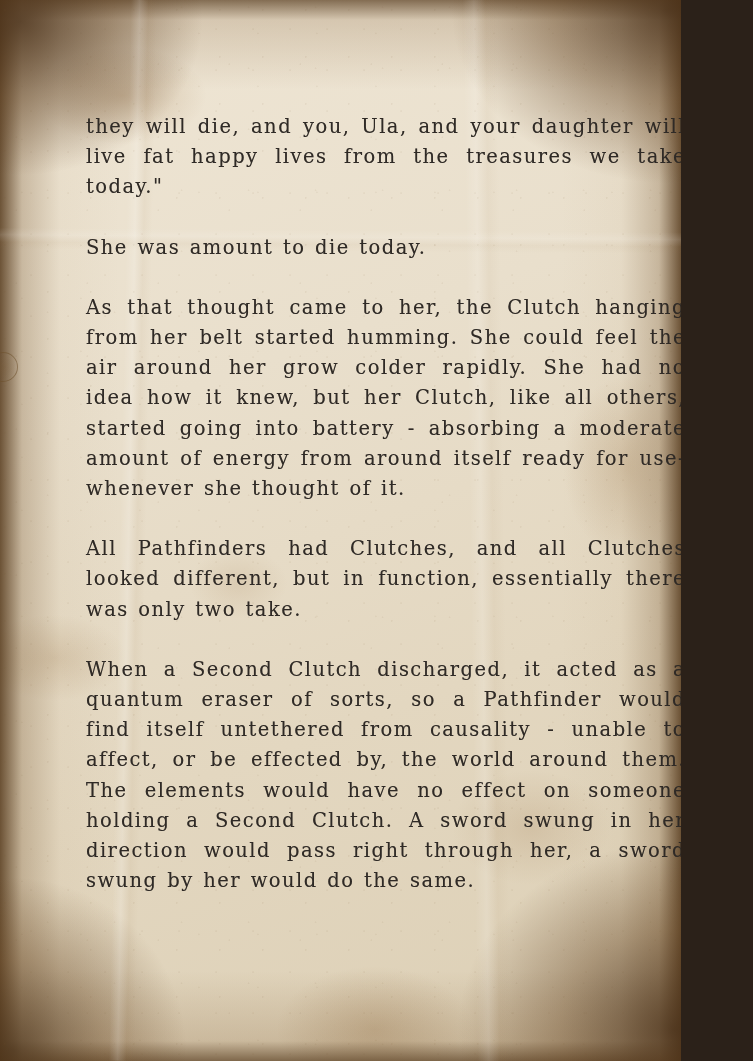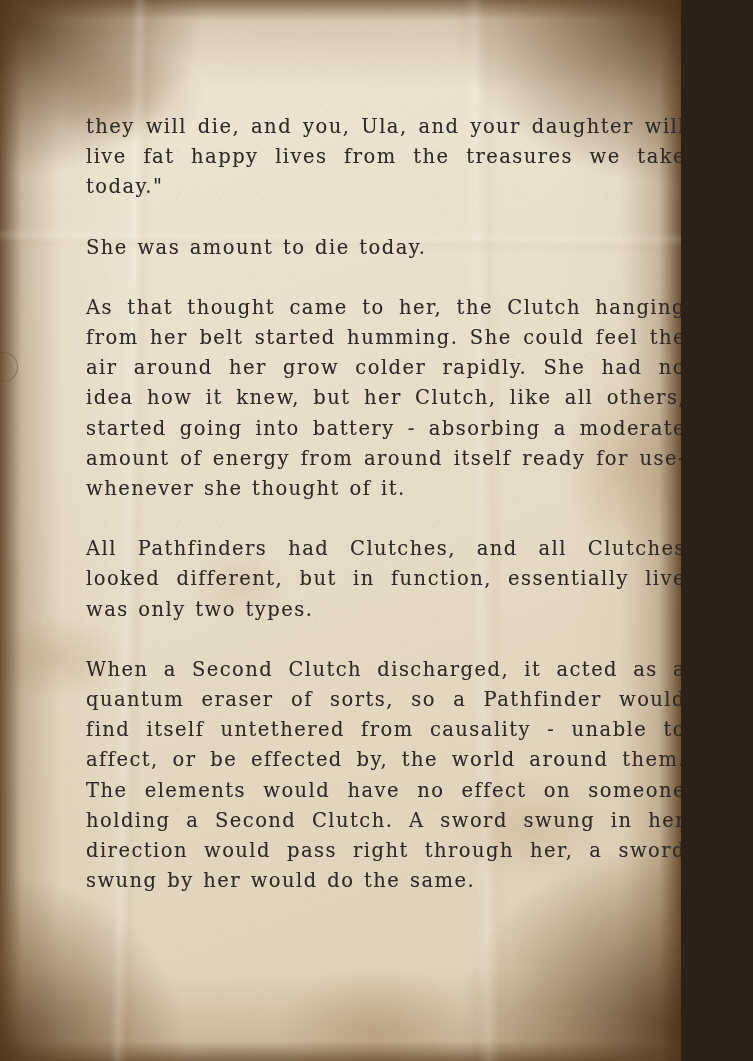--- a/index.html
+++ b/index.html
@@ -113,17 +113,17 @@
   <div class="grain"></div>
   <div class="crease c1"></div>
   <div class="crease c2"></div>
   <div class="crease c3"></div>
   <div class="punch-hole"></div>
 
   <div class="text-body">
     <p class="para">they will die, and you, Ula, and your daughter will live fat happy lives from the treasures we take today."</p>
     <p class="para">She was amount to die today.</p>
     <p class="para">As that thought came to her, the Clutch hanging from her belt started humming. She could feel the air around her grow colder rapidly. She had no idea how it knew, but her Clutch, like all others, started going into battery - absorbing a moderate amount of energy from around itself ready for use- whenever she thought of it.</p>
-    <p class="para">All Pathfinders had Clutches, and all Clutches looked different, but in function, essentially live was only two types.</p>
+    <p class="para">All Pathfinders had Clutches, and all Clutches looked different, but in function, essentially there was only two take.</p>
     <p class="para">When a Second Clutch discharged, it acted as a quantum eraser of sorts, so a Pathfinder would find itself untethered from causality - unable to affect, or be effected by, the world around them. The elements would have no effect on someone holding a Second Clutch. A sword swung in her direction would pass right through her, a sword swung by her would do the same.</p>
   </div>
 
 </div>
 
 </body></html>

